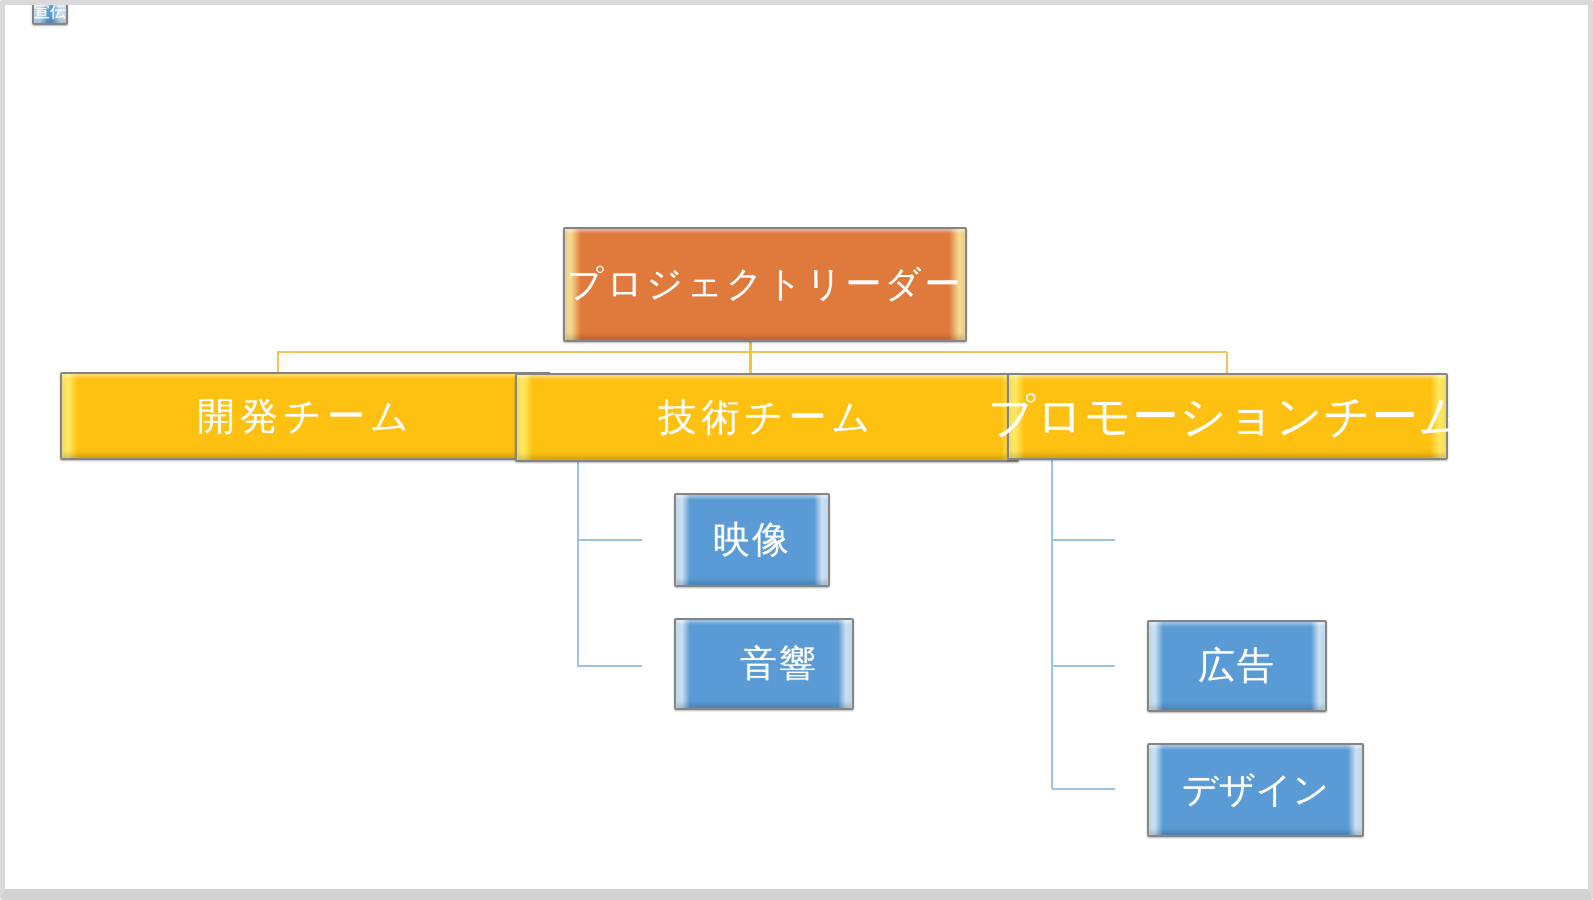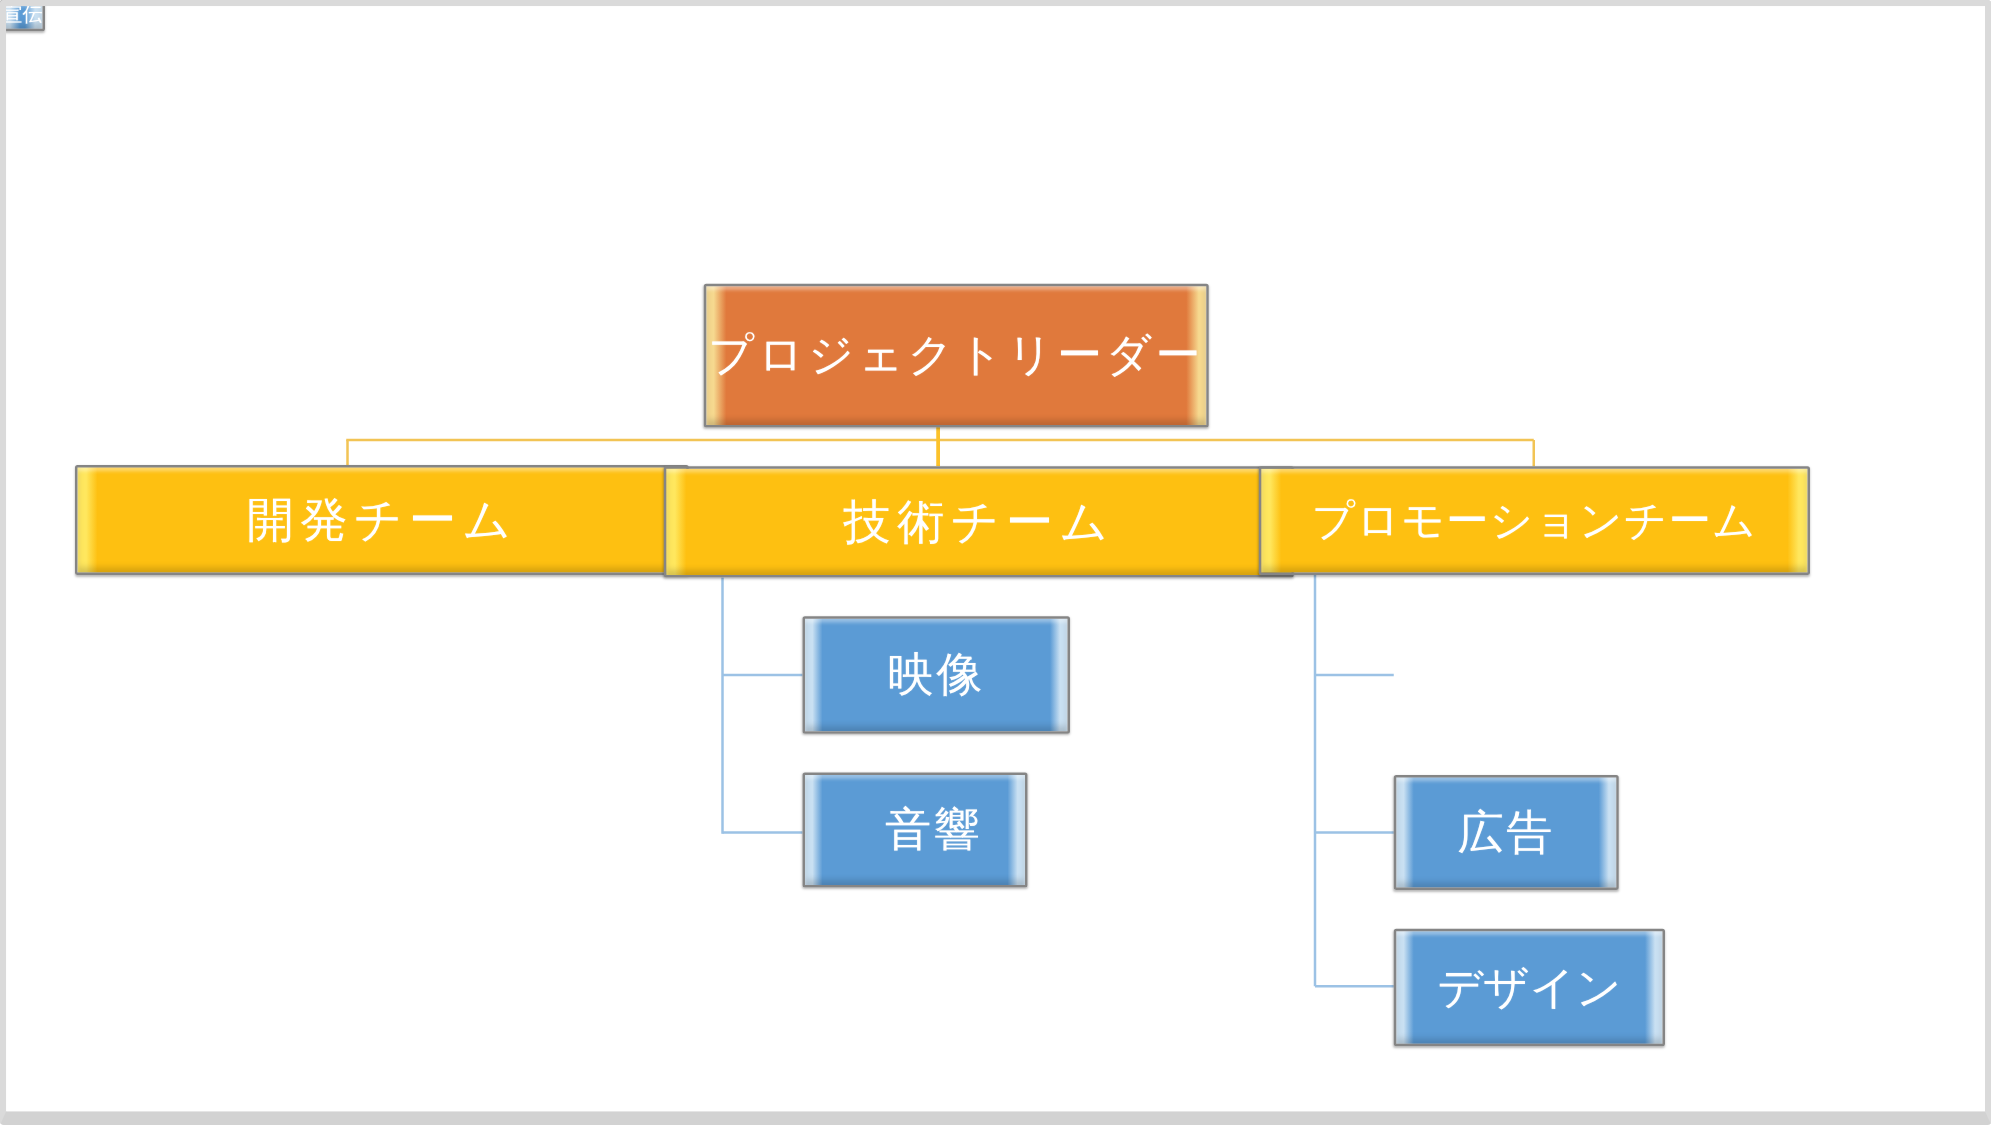--- a/index.html
+++ b/index.html
@@ -64,26 +64,27 @@
     background: linear-gradient(90deg,
       var(--team-bevel, #ffe75e) 0px,  var(--team-bevel, #ffe75e) 7px,
       var(--team-fill,  #fec011) 16px, var(--team-fill,  #fec011) calc(100% - 16px),
       var(--team-bevel, #ffe75e) calc(100% - 7px), var(--team-bevel, #ffe75e) 100%);
   }
   .node-child {
     background: linear-gradient(90deg,
       var(--child-bevel, #c9e0f2) 0px,  var(--child-bevel, #c9e0f2) 6px,
       var(--child-fill,  #5b9bd5) 14px, var(--child-fill,  #5b9bd5) calc(100% - 14px),
       var(--child-bevel, #c9e0f2) calc(100% - 6px), var(--child-bevel, #c9e0f2) 100%);
+    margin-left: 32px;
   }
   .n-leader { left: 545px;  top: 227px; width: 404px; height: 115px; font-size: 36px; letter-spacing: 3px; margin-left: 18px; }
   .n-dev    { left: 60px;   top: 372px; width: 491px; height: 88px;  font-size: 38px; letter-spacing: 5px; }
-  .n-tech   { left: 531px;  top: 373px; width: 504px; height: 89px;  font-size: 38px; letter-spacing: 5px; }
-  .n-promo  { left: 1007px; top: 373px; width: 441px; height: 87px;  font-size: 34px; letter-spacing: 1px; }
-  .n-video  { left: 642px;  top: 493px; width: 214px; height: 94px;  font-size: 37px; letter-spacing: 2px; }
+  .n-tech   { left: 515px;  top: 373px; width: 504px; height: 89px;  font-size: 38px; letter-spacing: 5px; }
+  .n-promo  { left: 1007px; top: 373px; width: 441px; height: 87px;  font-size: 46px; letter-spacing: 1px; }
+  .n-video  { left: 642px;  top: 493px; width: 156px; height: 94px;  font-size: 37px; letter-spacing: 2px; }
   .n-audio  { left: 642px;  top: 618px; width: 180px; height: 92px;  font-size: 37px; letter-spacing: 2px; padding-left: 30px; }
   .n-ad     { left: 1115px; top: 620px; width: 180px; height: 92px;  font-size: 37px; letter-spacing: 2px; text-align: center; }
   .n-design { left: 1115px; top: 743px; width: 217px; height: 94px;  font-size: 36px; letter-spacing: 0; }
   
   .conn { position: absolute; }
   .conn-gold        { background: var(--connector-gold, #f2c455); }
   .conn-gold-strong { background: var(--connector-gold-strong, #fcc22a); }
   .conn-blue        { background: var(--connector-blue, #9cc2e5); }
   .c-h      { left: 277px;  top: 351px; width: 950px; height: 2px; }
   .c-left   { left: 277px;  top: 352px; width: 2px;   height: 20px; }

